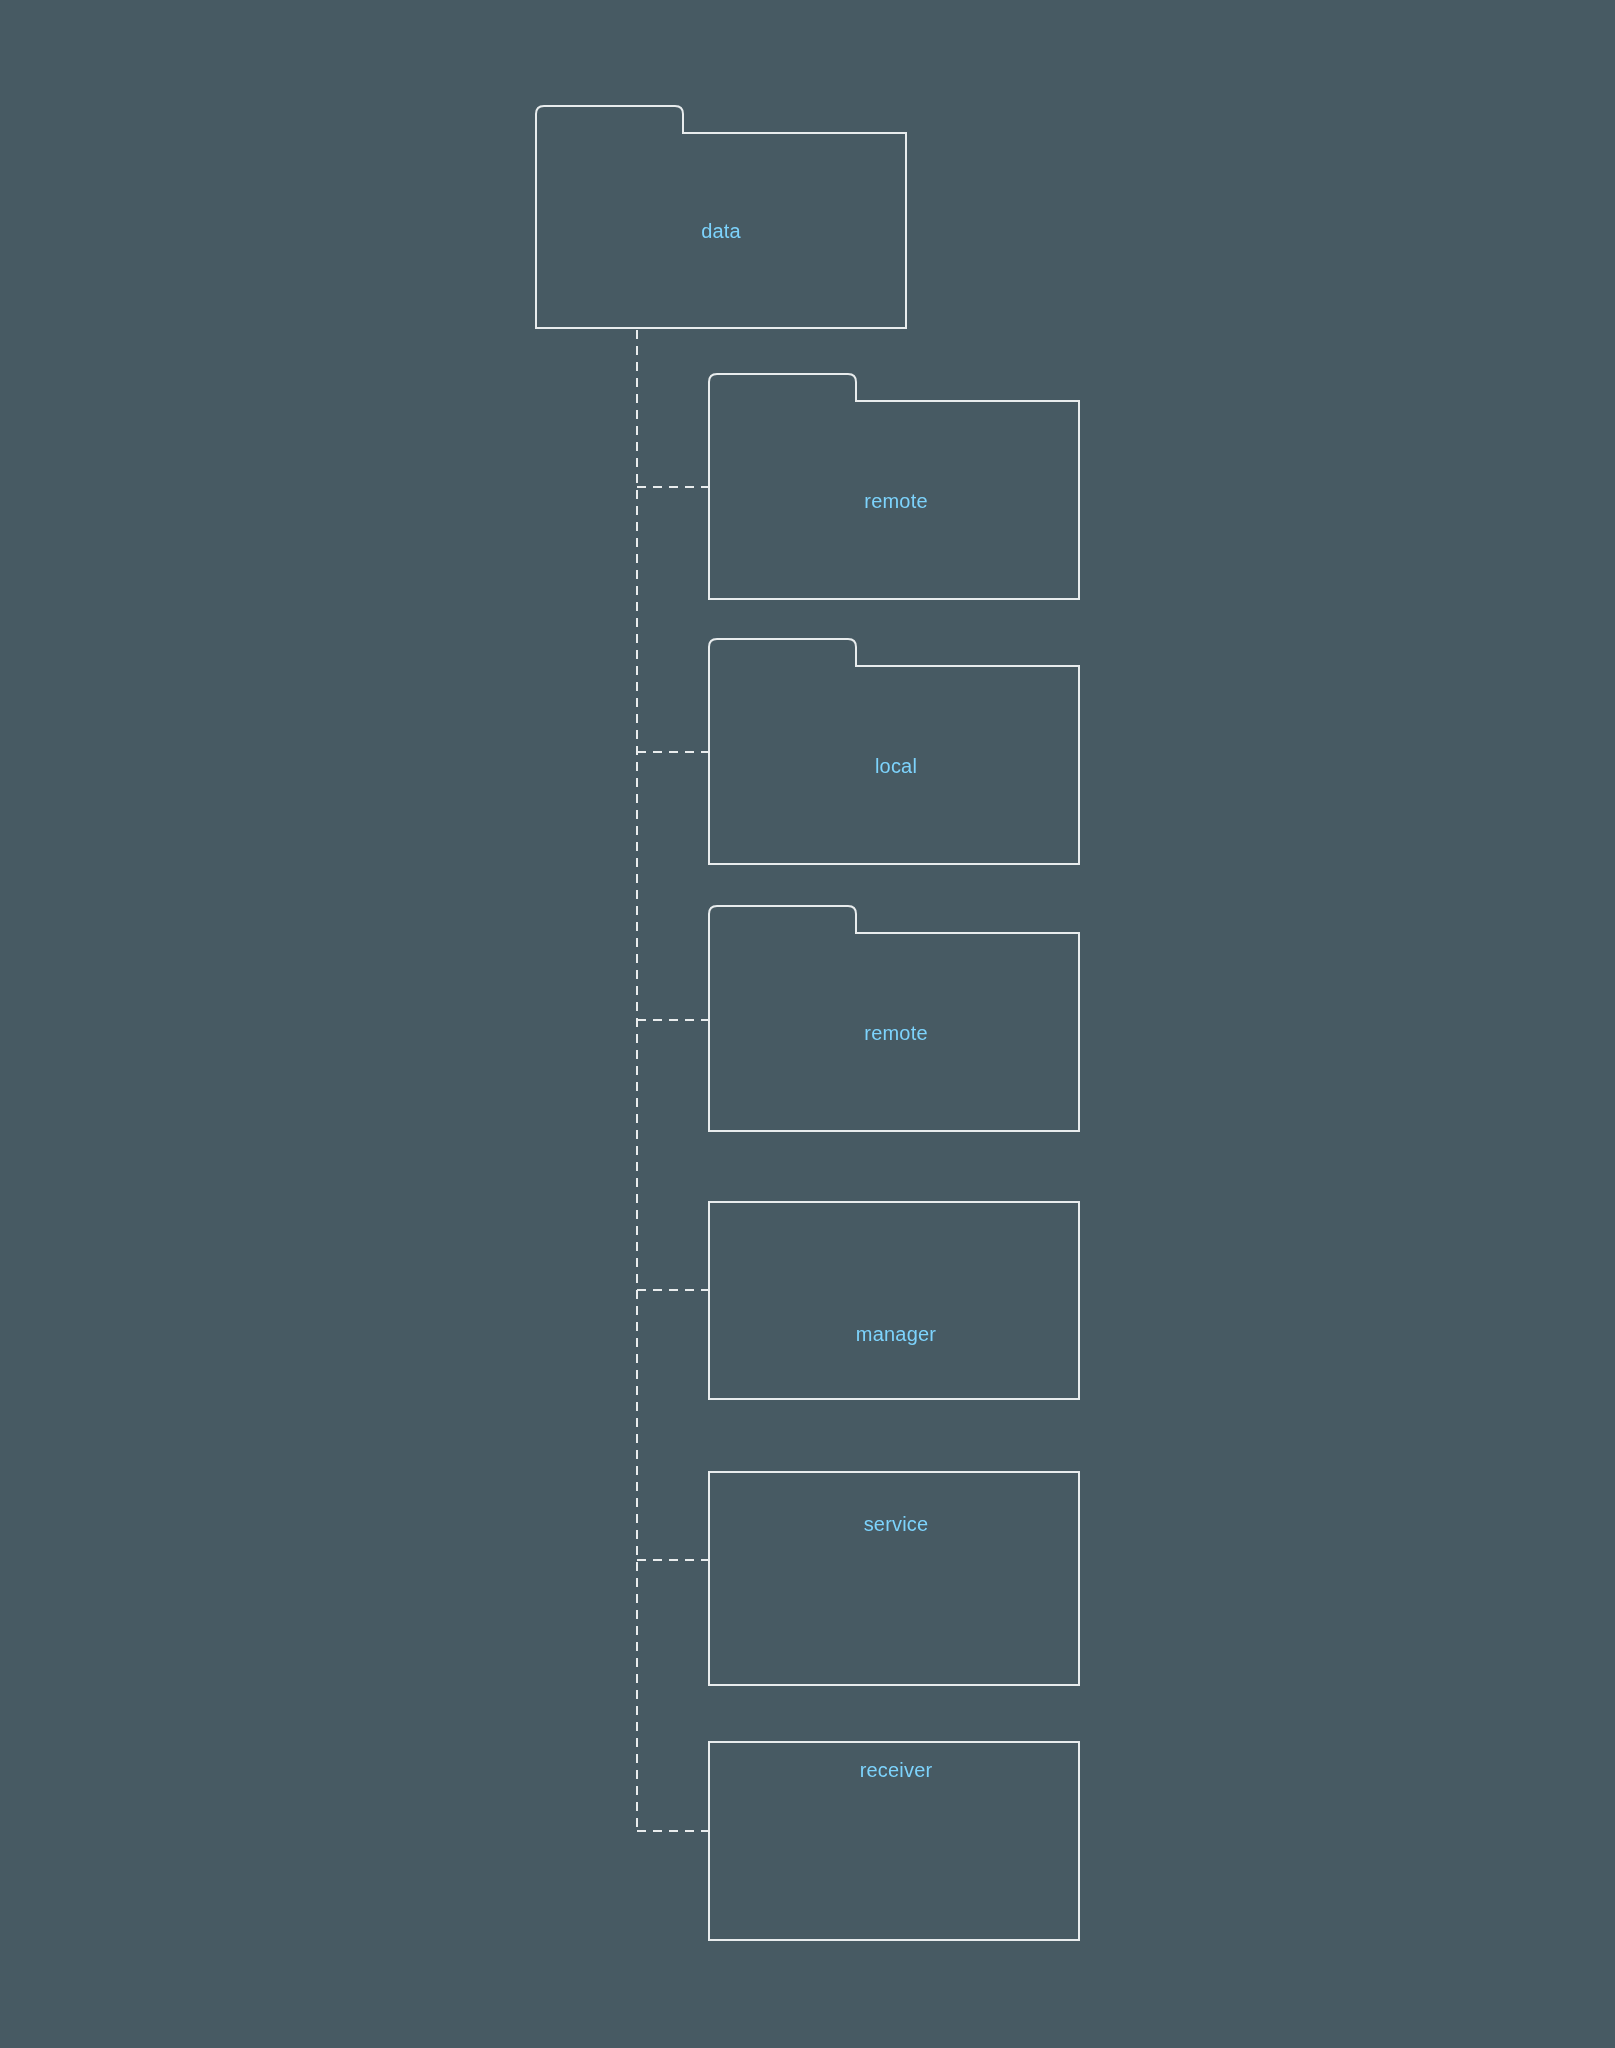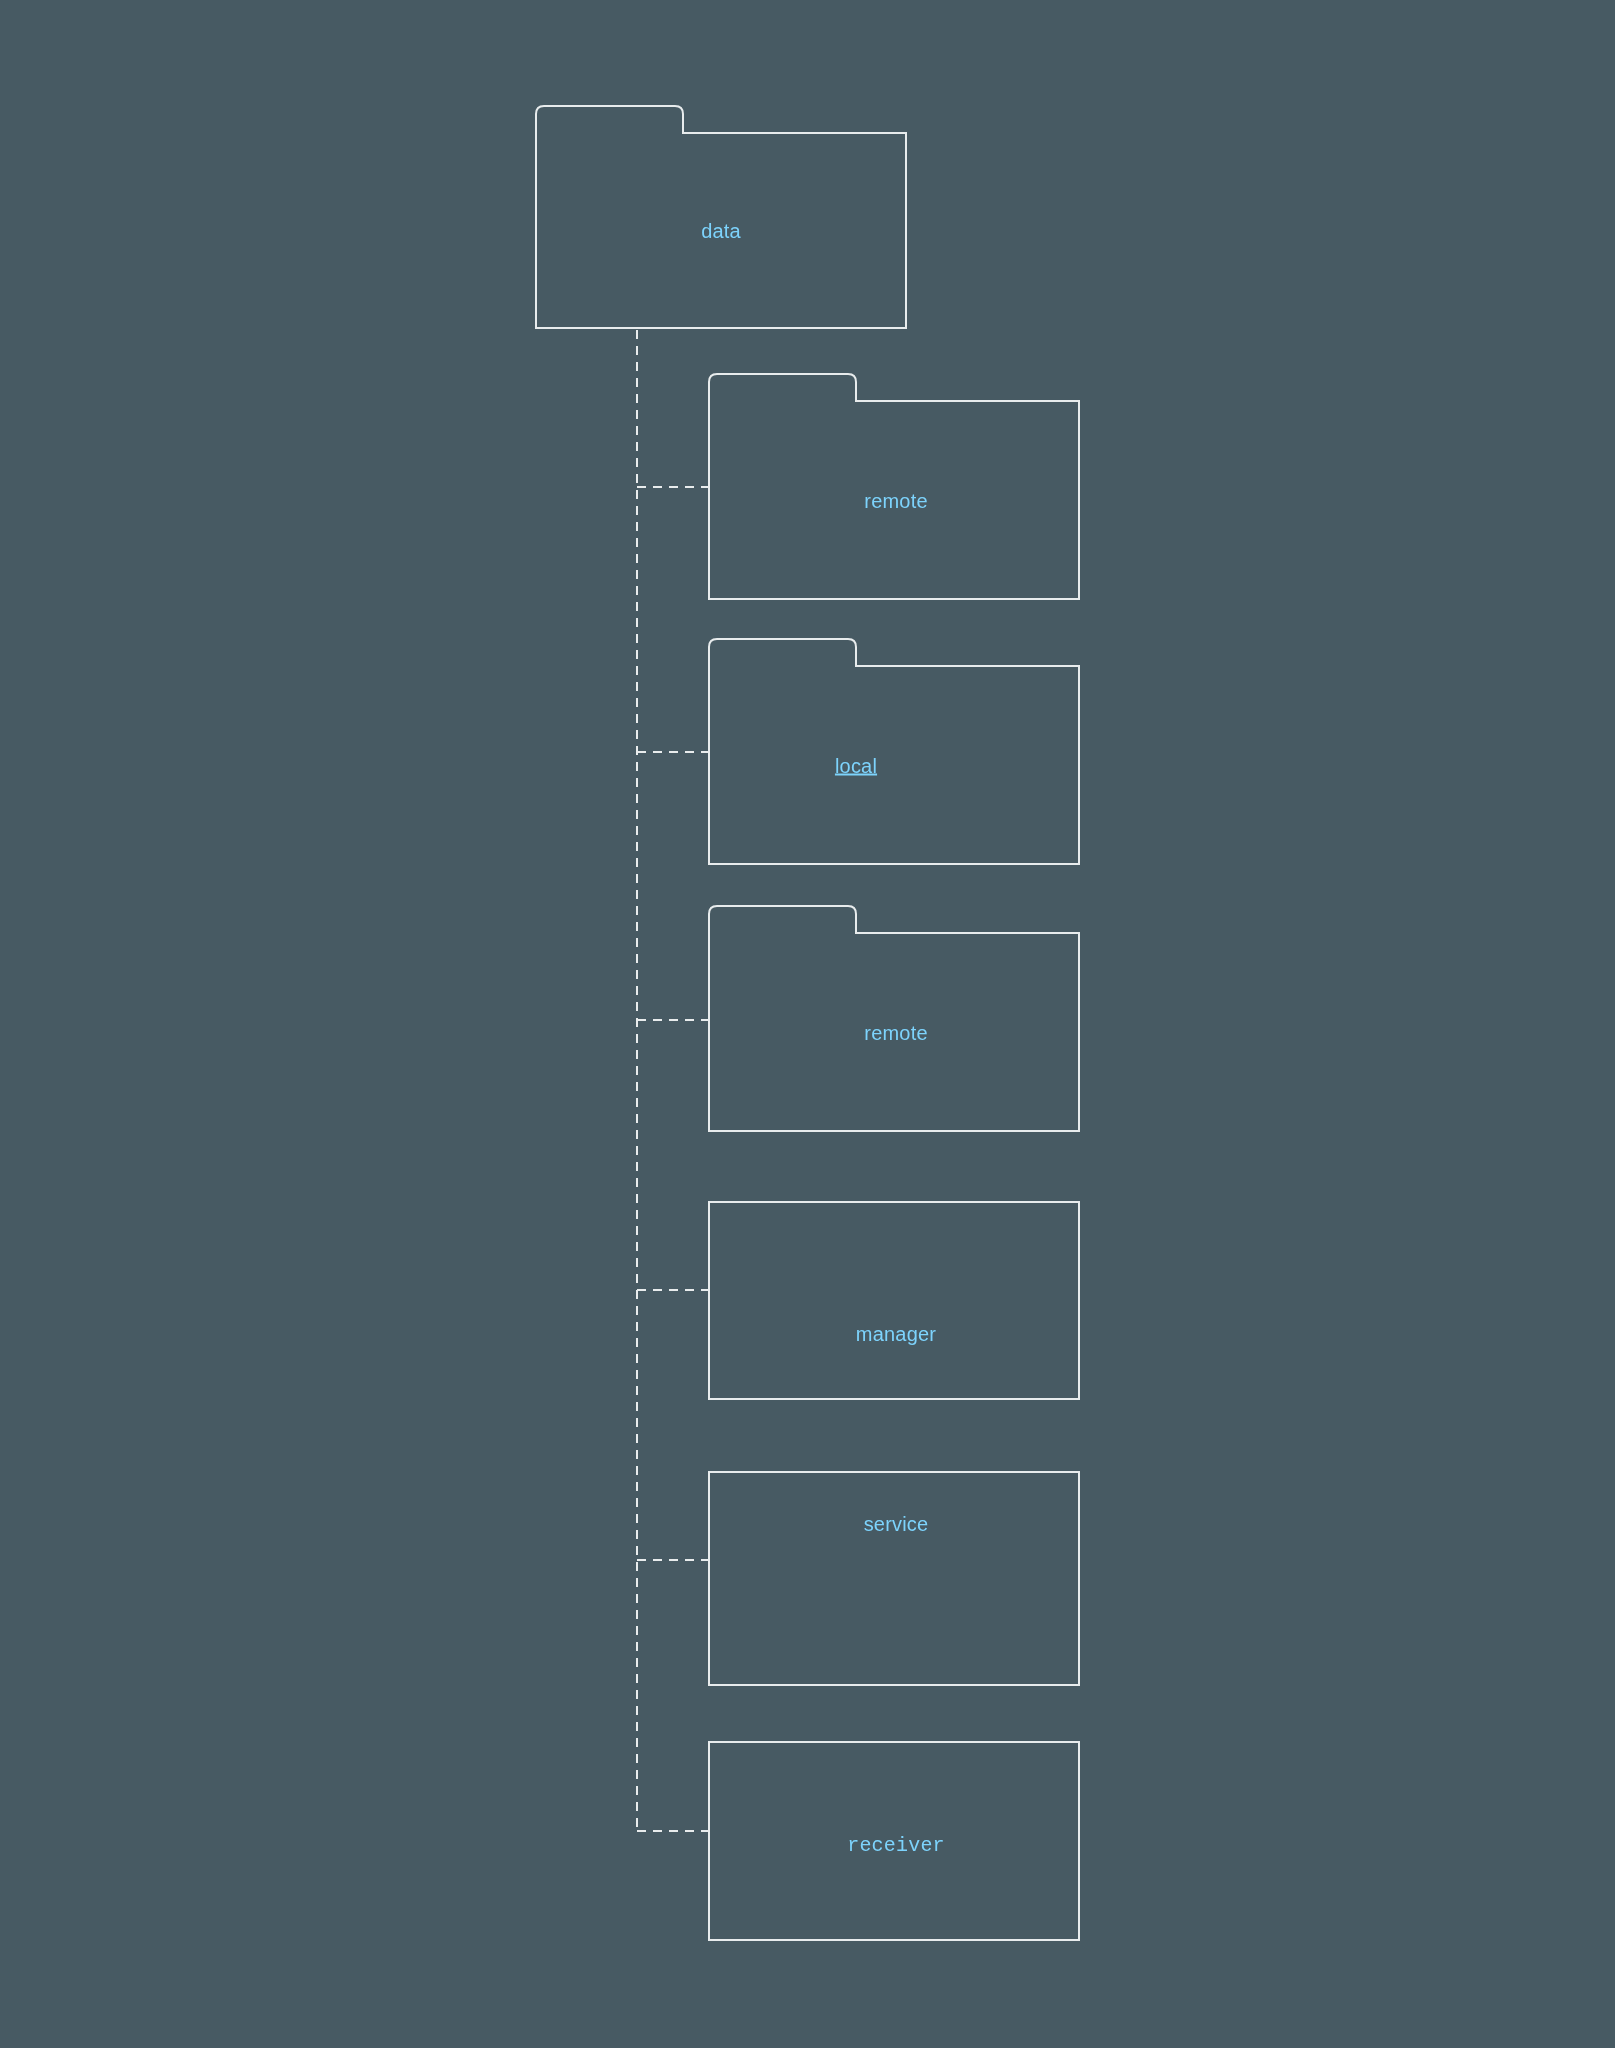--- a/index.html
+++ b/index.html
@@ -69,18 +69,18 @@
       </g>
       <g>
         <rect x="709" y="1742" width="370" height="198" fill="none" stroke="#e8eced" stroke-width="2"></rect>
       </g>
     </g>
 </svg>
 
 <div id="labels-layer">
     <div class="node-label" style="left: 721px; top: 231px;">data</div>
     <div class="node-label" style="left: 896px; top: 501px;">remote</div>
-    <div class="node-label" style="left: 856px; top: 766px; text-decoration: underline;">local</div>
+    <div class="node-label" style="left: 896px; top: 766px;">local</div>
     <div class="node-label" style="left: 896px; top: 1033px;">remote</div>
     <div class="node-label" style="left: 896px; top: 1304px; margin-top: 30px;">manager</div>
     <div class="node-label" style="left: 896px; top: 1524px;">service</div>
-    <div class="node-label" style="left: 896px; top: 1845px; font-family: Liberation Mono, monospace;">receiver</div>
+    <div class="node-label" style="left: 896px; top: 1770px;">receiver</div>
   </div>
 
 </body></html>

